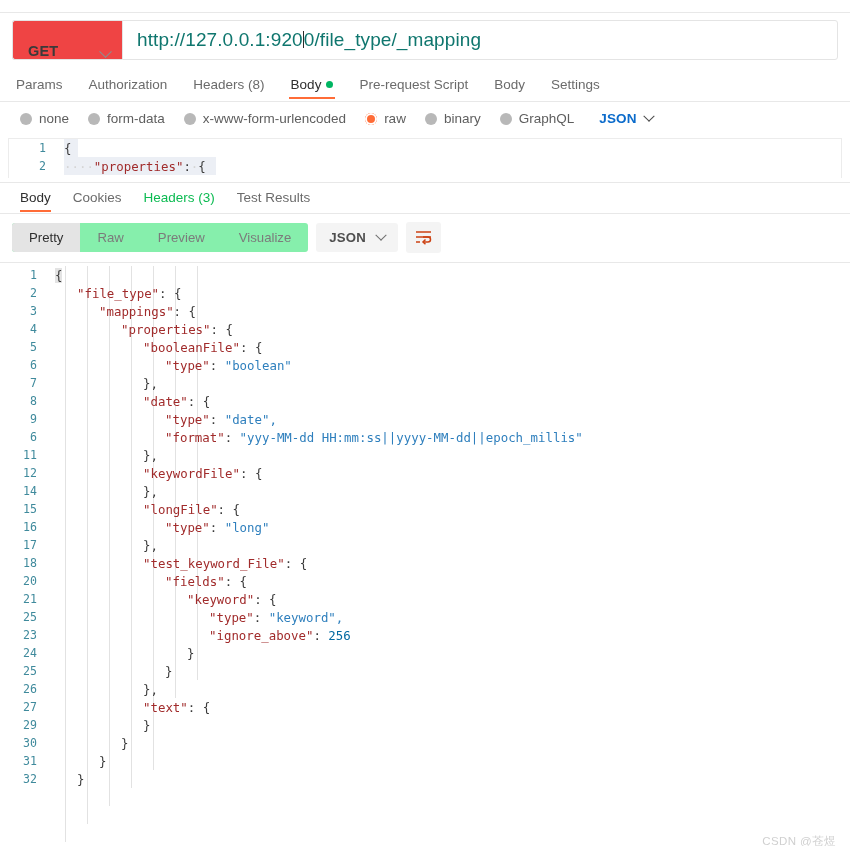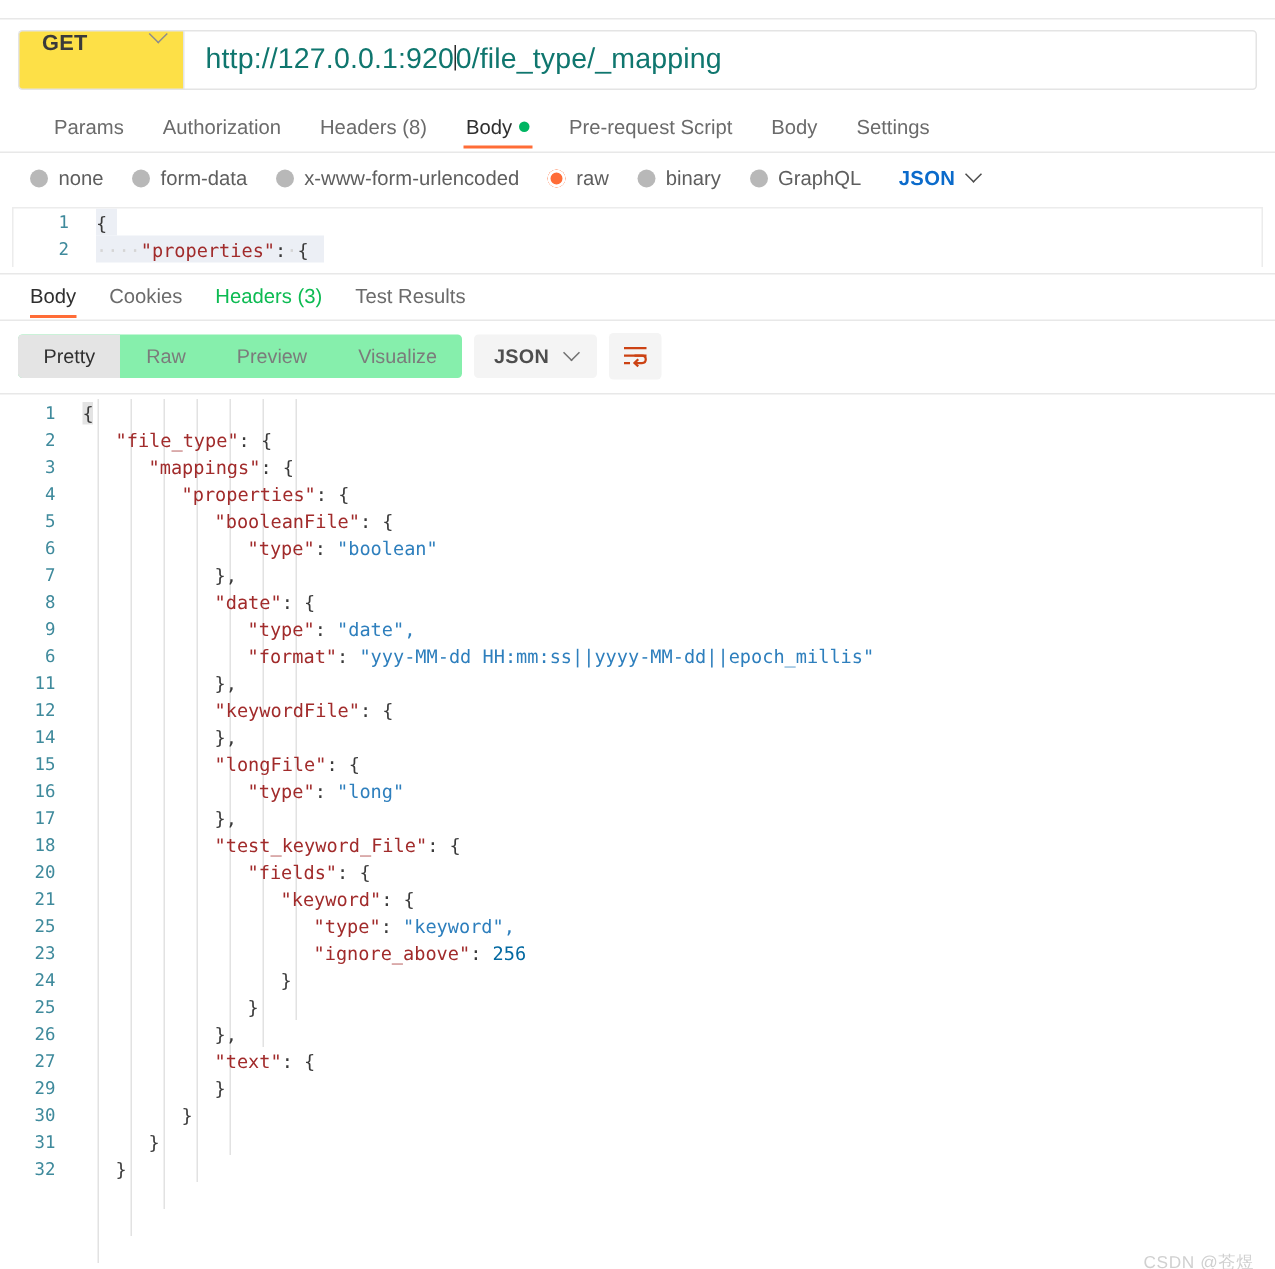--- a/index.html
+++ b/index.html
@@ -23,26 +23,26 @@
 
   
   .urlbar-row {
     display: flex;
     align-items: stretch;
     padding: 7px 12px 8px 12px;
     height: 55px;
   }
   .method-select {
     width: 110px;
-    background: #fde047;
+    background: #ef4444;
     border: 1px solid #e4e4e4;
     border-right: none;
     border-radius: 3px 0 0 3px;
     display: flex;
-    align-items: flex-start;
+    align-items: flex-end;
     justify-content: space-between;
     padding: 0 12px 0 15px;
     cursor: pointer;
   }
   .method-label {
     font-size: 14.5px;
     font-weight: bold;
     color: #3a3a3a;
     letter-spacing: .2px;
   }
@@ -76,21 +76,21 @@
     background: #2b2b2b;
     vertical-align: middle;
     position: relative;
     top: -1px;
   }
 
   
   .req-tabs {
     display: flex;
     align-items: flex-end;
-    padding: 0 28px;
+    padding: 0 8px;
     height: 33px;
     gap: 0;
   }
   .req-tab {
     font-size: 13.5px;
     color: #6b6b6b;
     padding: 0 13px 9px 13px;
     position: relative;
     cursor: pointer;
     white-space: nowrap;

